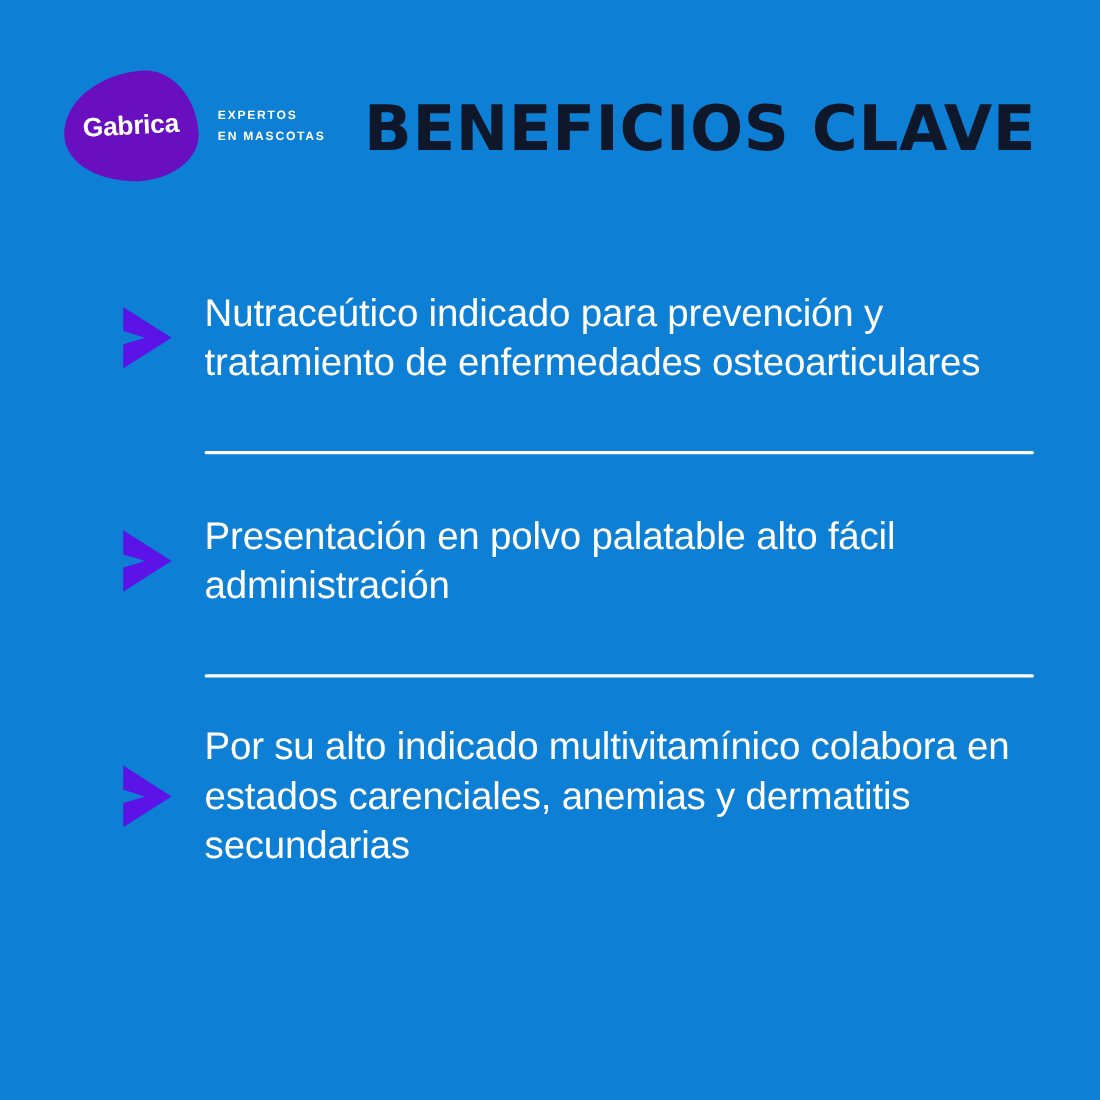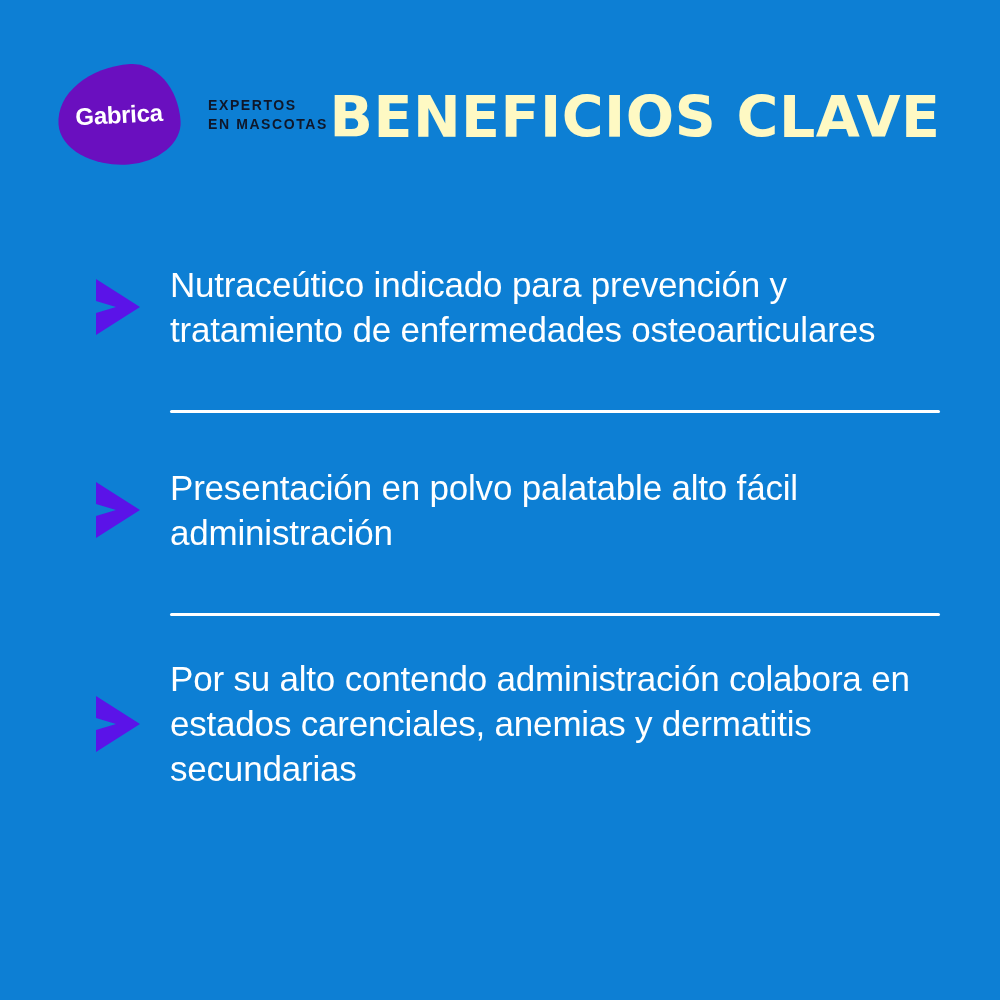--- a/index.html
+++ b/index.html
@@ -53,47 +53,47 @@
     justify-content: center;
     color: #ffffff;
     font-weight: bold;
     font-size: 24px;
     letter-spacing: -0.3px;
     transform: rotate(-3deg);
   }
 
   .tagline {
     flex: 0 0 auto;
-    margin-left: 22px;
-    color: #0f172a;
-    font-size: 14px;
+    margin-left: 12px;
+    color: #ffffff;
+    font-size: 11px;
     font-weight: bold;
     letter-spacing: 1.6px;
     line-height: 19px;
     text-transform: uppercase;
     padding-bottom: 4px;
   }
 
   .title {
     flex: 1 1 auto;
-    text-align: center;
-    color: #fef9c3;
+    text-align: right;
+    color: #0f172a;
     font-size: 57px;
     font-weight: bold;
     letter-spacing: 0.5px;
     line-height: 60px;
     white-space: nowrap;
     font-family: "DejaVu Sans", sans-serif;
   }
 
   
   .benefits {
     position: absolute;
     top: 262px;
-    left: 92px;
+    left: 108px;
     right: 52px;
   }
   .benefit {
     display: flex;
     align-items: center;
     position: relative;
   }
   .arrow {
     flex: 0 0 auto;
     width: 56px;
@@ -172,16 +172,16 @@
   <div class="gap-c"></div>
   <div class="divider"></div>
   <div class="gap-d"></div>
 
   <div class="benefit">
     <div class="arrow">
       <svg width="52" height="64" viewBox="0 0 52 64" aria-hidden="true">
         <path d="M2 4 L46 32 L2 60 L2 38 L22 32 L2 26 Z" fill="#5b13e8"></path>
       </svg>
     </div>
-    <div class="benefit-text">Por su alto contendo administración colabora en estados carenciales, anemias y dermatitis secundarias</div>
+    <div class="benefit-text">Por su alto indicado multivitamínico colabora en estados carenciales, anemias y dermatitis secundarias</div>
   </div>
 
 </div>
 
 </body></html>

